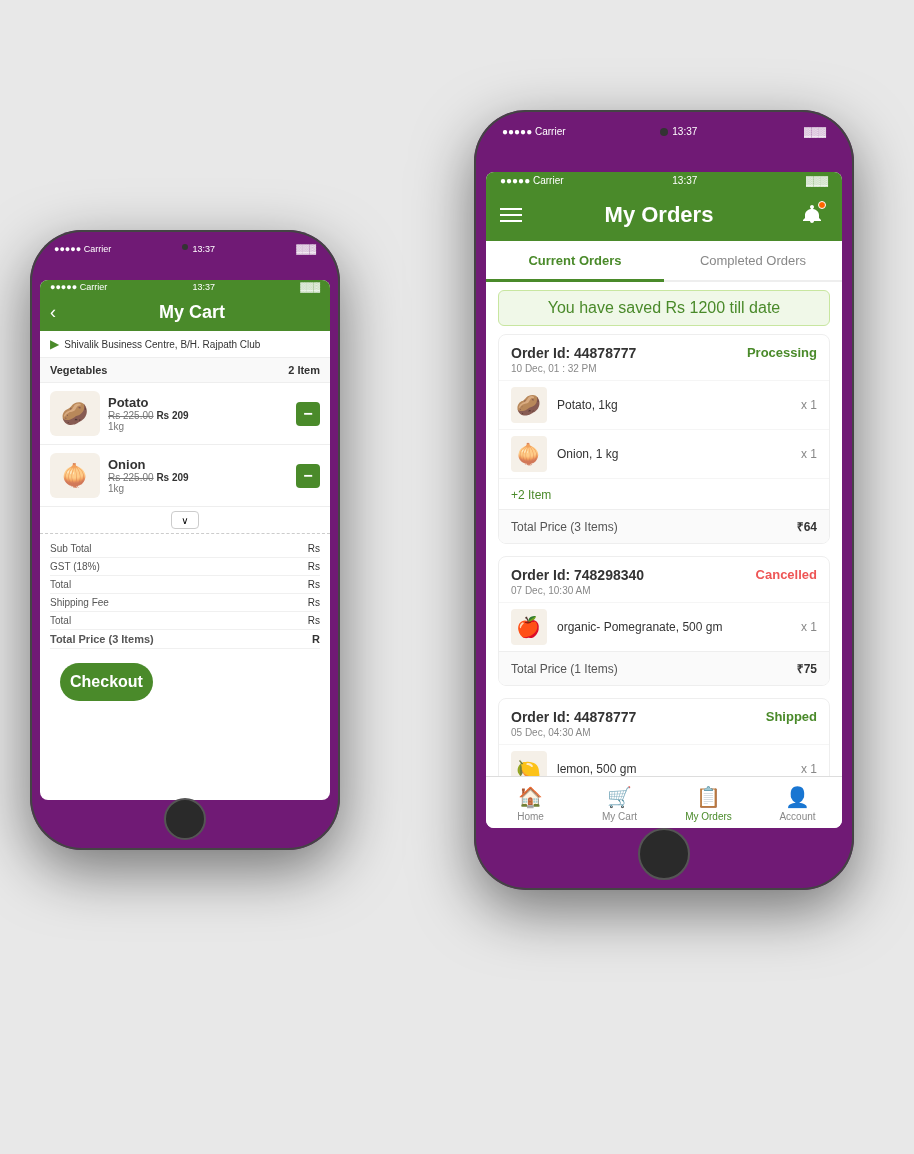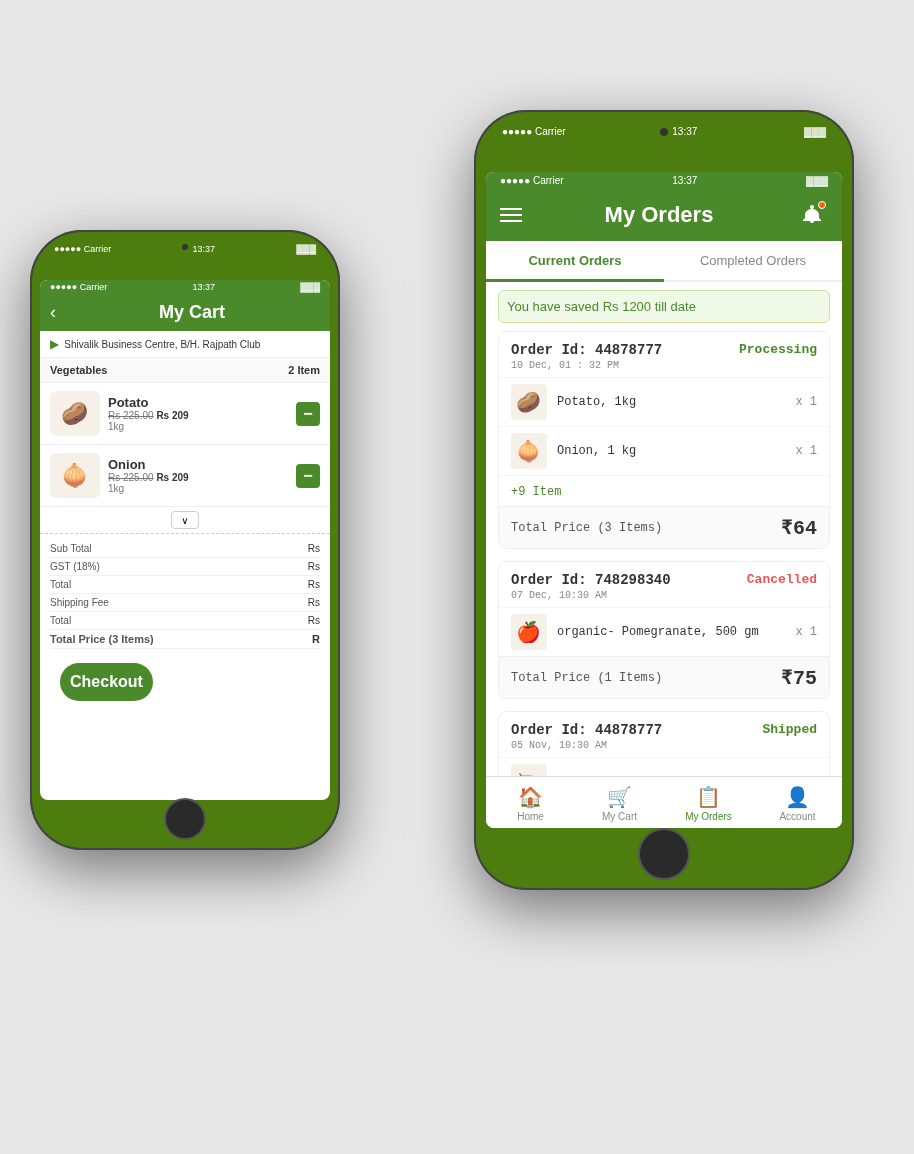--- a/index.html
+++ b/index.html
@@ -10,21 +10,21 @@
       font-family: -apple-system, BlinkMacSystemFont, 'Helvetica Neue', Arial, sans-serif;
       display: flex;
       align-items: center;
       justify-content: center;
       position: relative;
     }
 
     
     .phone {
       position: absolute;
-      background: #4d7c0f;
+      background: #701a75;
       border-radius: 52px;
       box-shadow: 0 20px 60px rgba(0,0,0,0.5), inset 0 0 0 2px #444;
     }
 
     
     .phone-left {
       width: 310px;
       height: 620px;
       left: 30px;
       top: 230px;
@@ -346,40 +346,39 @@
       height: 3px;
       background: #4a8a2a;
     }
 
     .savings-banner {
       background: #f0f8e8;
       border: 1px solid #c8e6a0;
       margin: 8px 12px;
       border-radius: 6px;
       padding: 8px;
-      text-align: left;
+      text-align: center;
       color: #4a8a2a;
-      font-size: 13px;
+      font-size: 16px;
       font-weight: 500;
       flex-shrink: 0;
     }
 
     .orders-scroll {
       flex: 1;
       overflow-y: auto;
       padding: 0 12px 8px;
     }
 
     .order-card {
       background: #fff;
       border: 1px solid #eee;
       border-radius: 8px;
       margin-bottom: 12px;
       overflow: hidden;
-      font-family: Liberation Mono, monospace;
     }
     .order-header {
       display: flex;
       justify-content: space-between;
       align-items: flex-start;
       padding: 10px 12px 6px;
     }
     .order-id { font-size: 14px; font-weight: 700; color: #333; }
     .order-date { font-size: 10px; color: #888; margin-top: 2px; }
     .order-status {
@@ -424,21 +423,21 @@
 
     .order-total-row {
       display: flex;
       justify-content: space-between;
       align-items: center;
       padding: 8px 12px;
       border-top: 1px solid #eee;
       background: #fafafa;
     }
     .order-total-label { font-size: 12px; color: #555; }
-    .order-total-value { font-size: 20px; font-weight: 700; color: #333; }
+    .order-total-value { font-size: 12px; font-weight: 700; color: #333; }
 
     
     .bottom-nav {
       display: flex;
       background: #fff;
       border-top: 1px solid #ddd;
       flex-shrink: 0;
     }
     .nav-item {
       flex: 1;
@@ -603,21 +602,21 @@
           <div class="order-item-img">🥔</div>
           <span class="order-item-name">Potato, 1kg</span>
           <span class="order-item-qty">x 1</span>
         </div>
         <div class="order-item-row">
           <div class="order-item-img">🧅</div>
           <span class="order-item-name">Onion, 1 kg</span>
           <span class="order-item-qty">x 1</span>
         </div>
         <div class="plus-item-row">
-          <span class="plus-item-link">+9 Item</span>
+          <span class="plus-item-link">+2 Item</span>
         </div>
         <div class="order-total-row">
           <span class="order-total-label">Total Price (3 Items)</span>
           <span class="order-total-value">₹64</span>
         </div>
       </div>
 
       <div class="order-card">
         <div class="order-header">
           <div>
@@ -634,21 +633,21 @@
         <div class="order-total-row">
           <span class="order-total-label">Total Price (1 Items)</span>
           <span class="order-total-value">₹75</span>
         </div>
       </div>
 
       <div class="order-card">
         <div class="order-header">
           <div>
             <div class="order-id">Order Id: 44878777</div>
-            <div class="order-date">05 Nov, 10:30 AM</div>
+            <div class="order-date">05 Dec, 04:30 AM</div>
           </div>
           <div class="order-status status-shipped">Shipped</div>
         </div>
         <div class="order-item-row">
           <div class="order-item-img">🍋</div>
           <span class="order-item-name">lemon, 500 gm</span>
           <span class="order-item-qty">x 1</span>
         </div>
 
       </div>

